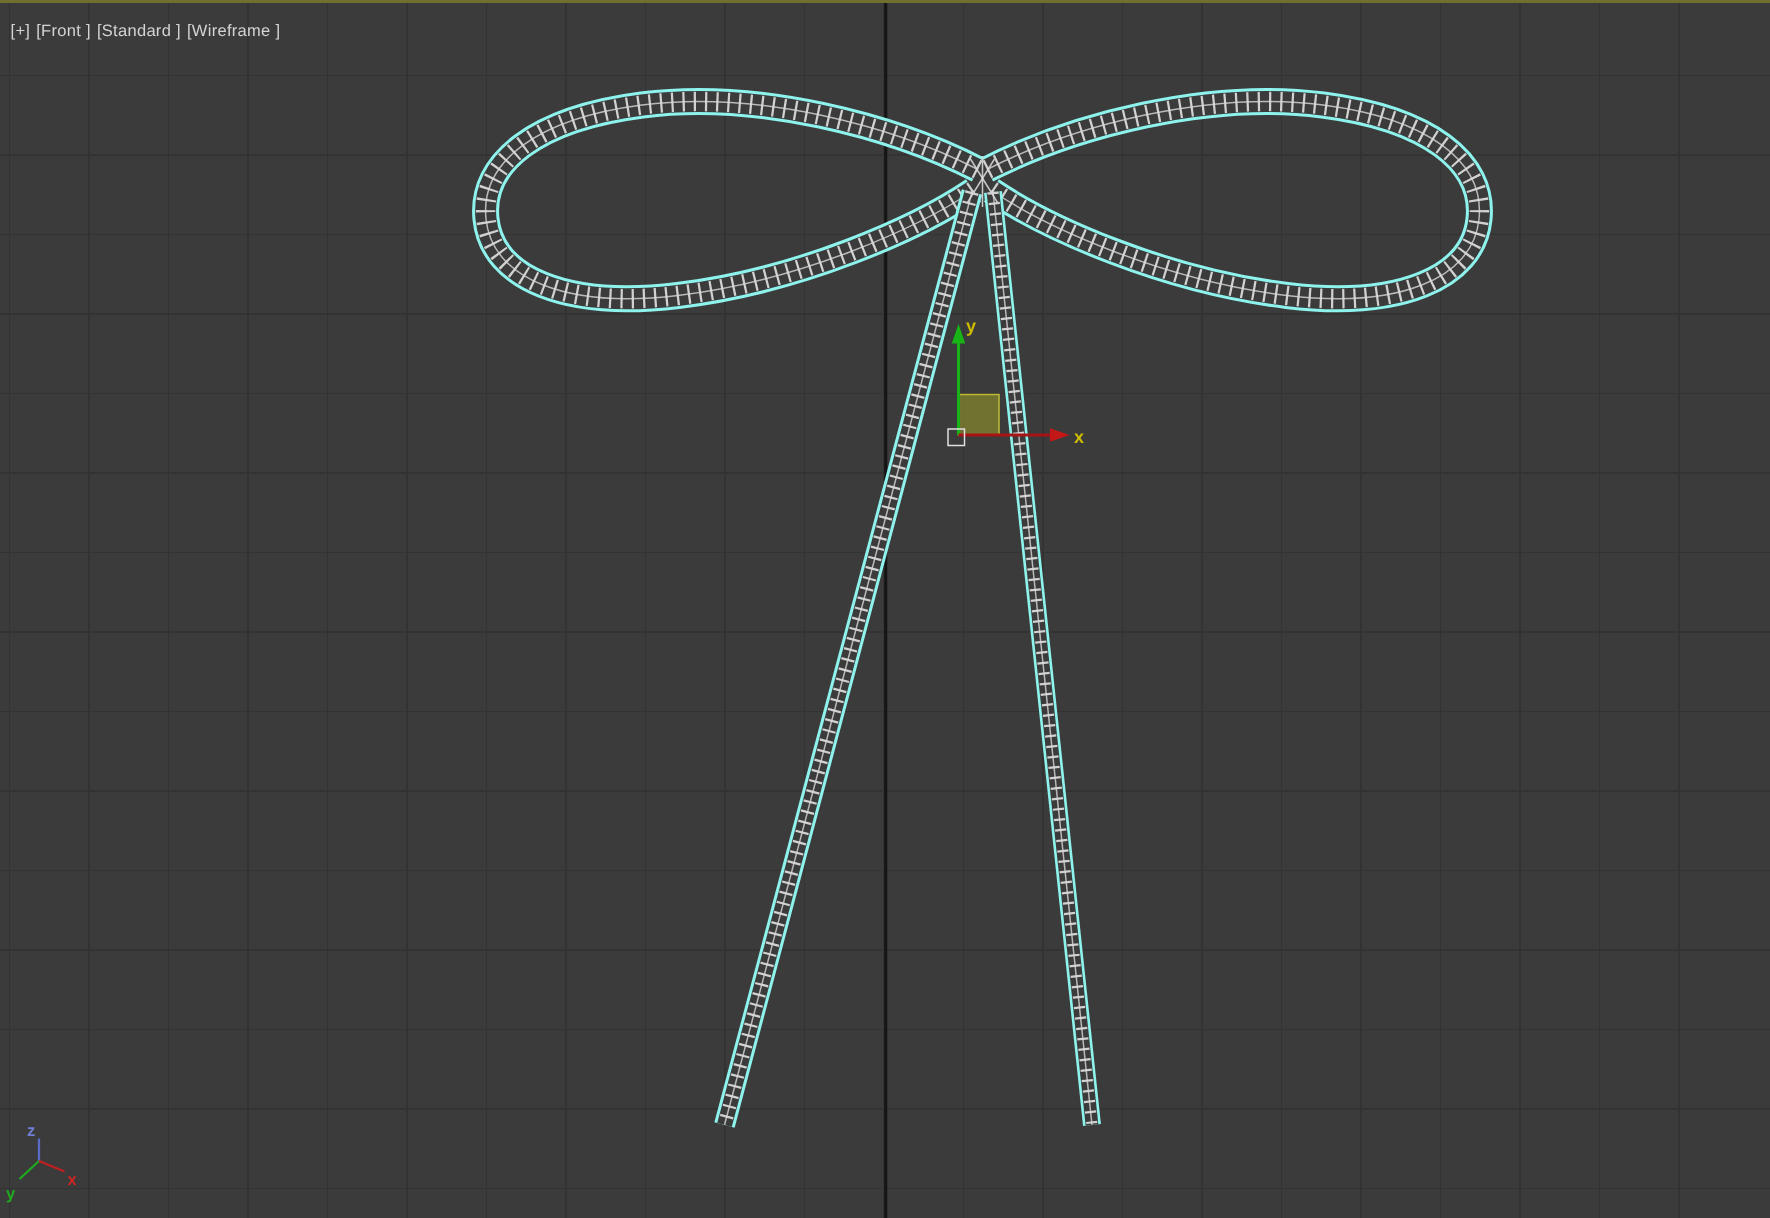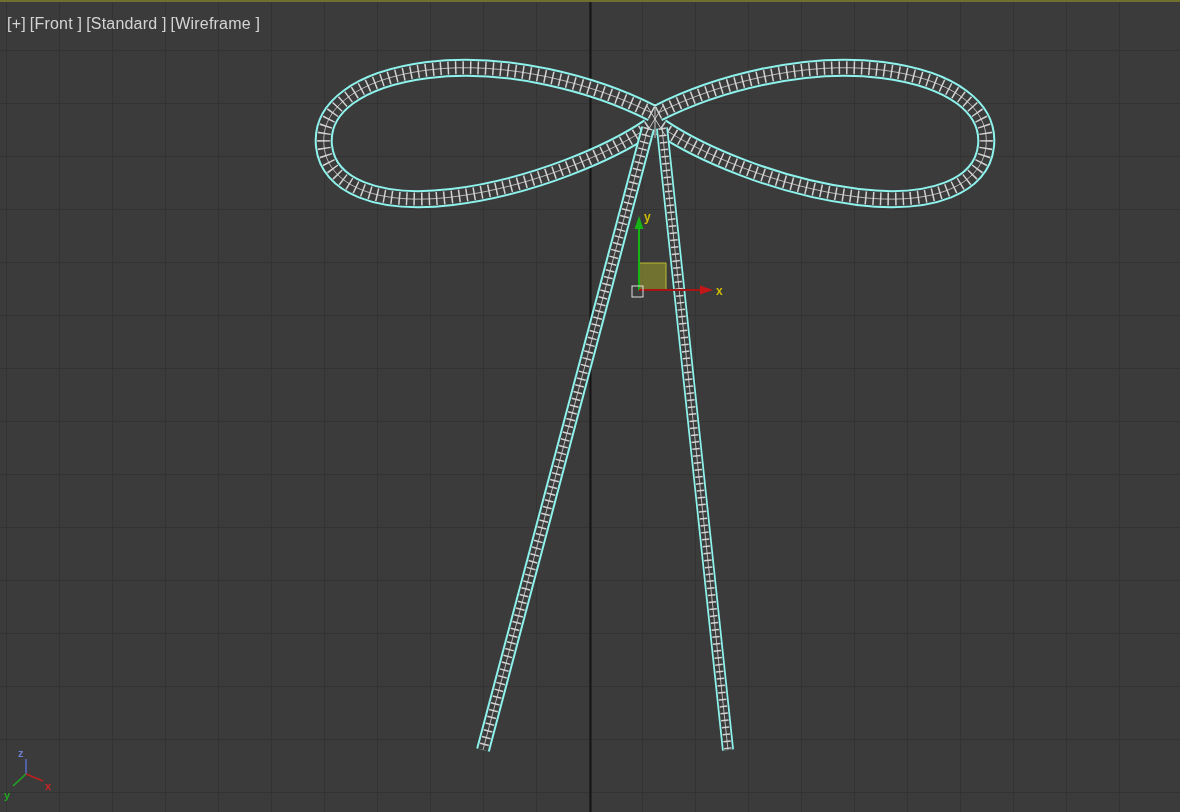--- a/index.html
+++ b/index.html
@@ -14,21 +14,21 @@
       repeating-linear-gradient(to right, transparent 0px, transparent 52px, var(--grid_line,#333333) 52px, var(--grid_line,#333333) 53px),
       repeating-linear-gradient(to bottom, transparent 0px, transparent 52px, var(--grid_line,#333333) 52px, var(--grid_line,#333333) 53px);
     background-position:-46px 0px, 0px -2px;
   }
   .active-border{
     position:absolute;left:0;top:0;width:100%;height:2px;
     background:var(--active_border,#70702e);
   }
   .vp-label{
     position:absolute;left:7px;top:15px;
-    font-size:16px;color:var(--label_text,#d4d4d4);
+    font-size:11px;color:var(--label_text,#d4d4d4);
     letter-spacing:0.2px;white-space:nowrap;user-select:none;
   }
   .vp-label span{margin-right:4px;cursor:pointer;}
   svg.scene{position:absolute;left:0;top:0;}
 
   
   .origin-line{stroke:var(--origin_line,#141414);stroke-width:2;}
 
   
   .band-outer{fill:none;stroke:var(--spline_cyan,#8df3ec);stroke-linecap:butt;stroke-linejoin:round;}

